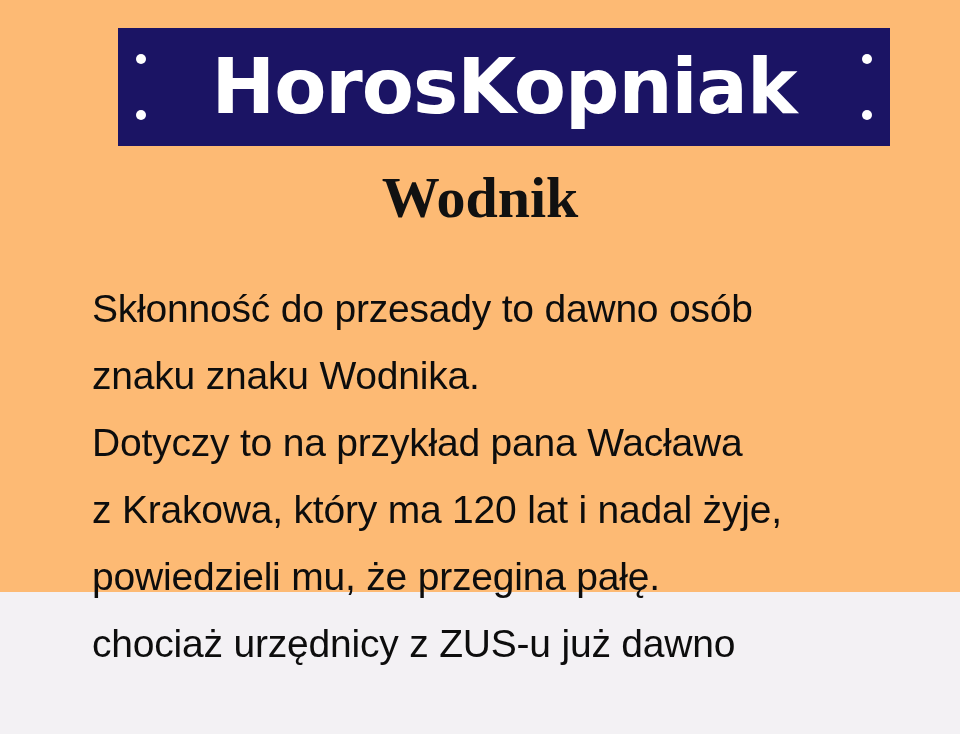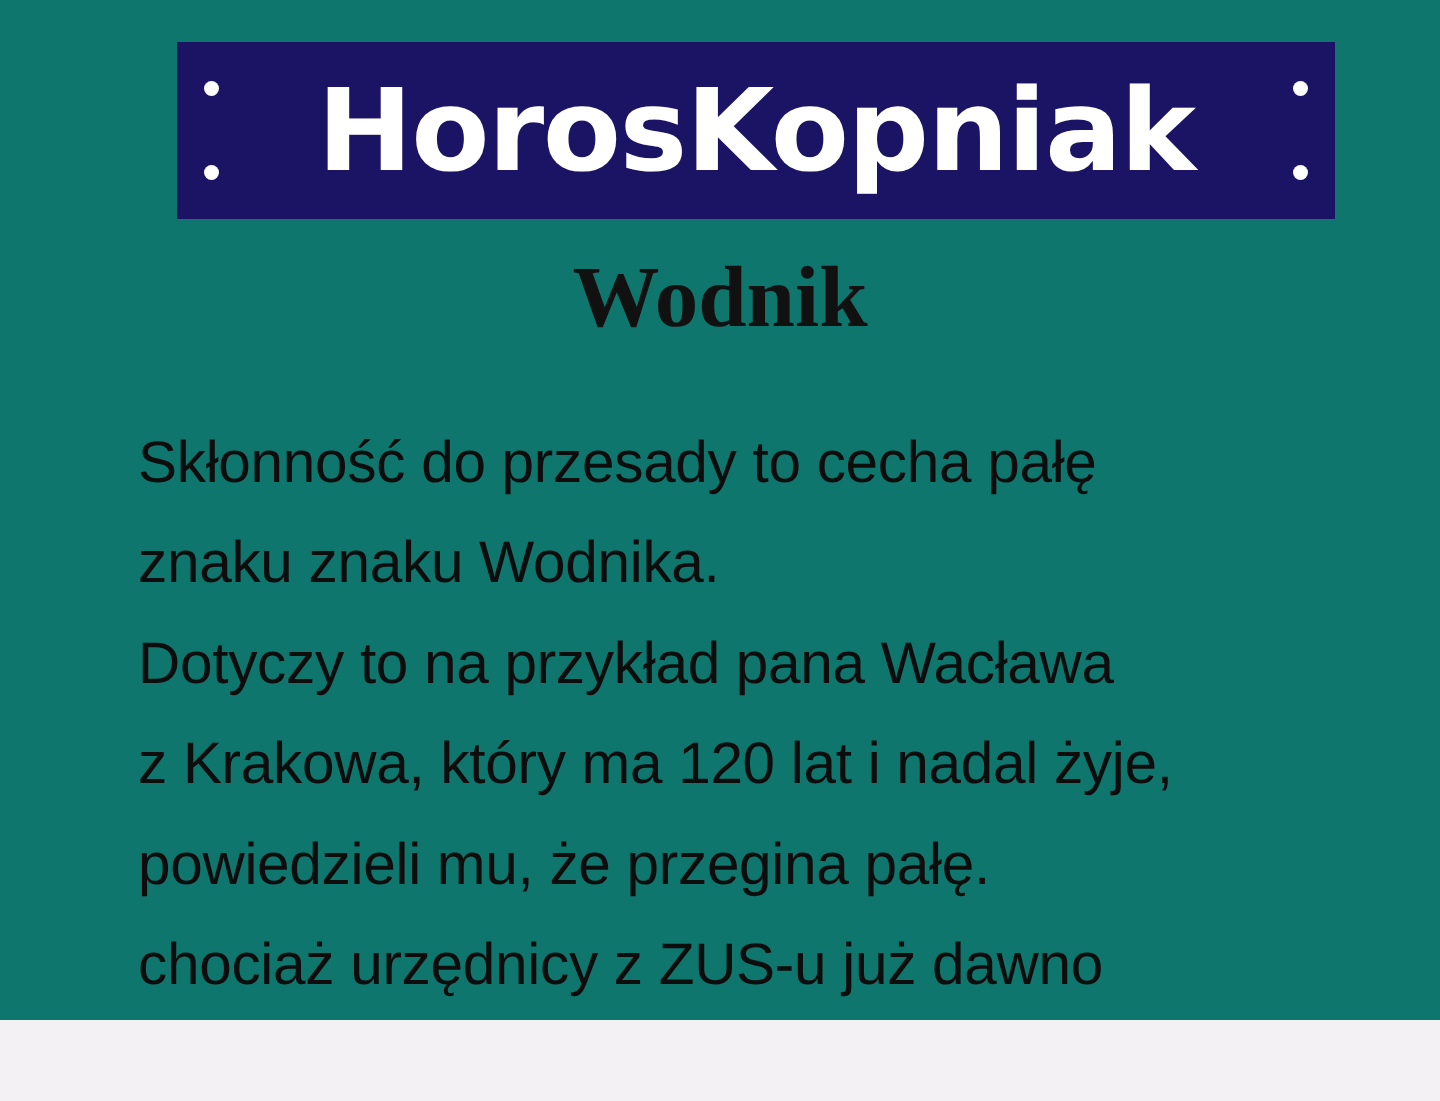--- a/index.html
+++ b/index.html
@@ -9,22 +9,22 @@
   body {
     width: 960px;
     height: 734px;
     background: #f3f1f4;
     font-family: "Liberation Sans", sans-serif;
     overflow: hidden;
   }
   .page {
     position: relative;
     width: 960px;
-    height: 680px;
-    background: #0f766e;
+    height: 592px;
+    background: #fdba74;
     box-sizing: border-box;
   }
   
   .banner {
     position: absolute;
     left: 118px;
     top: 28px;
     width: 772px;
     height: 118px;
     background: #1b1464;
@@ -104,21 +104,21 @@
     <div class="banner-title">HorosKopniak</div>
     <div class="dots right">
       <span class="dot"></span>
       <span class="dot"></span>
     </div>
   </div>
 
   <div class="sign-name">Wodnik</div>
 
   <div class="body-text">
-    <div class="body-line">Skłonność do przesady to cecha pałę</div>
+    <div class="body-line">Skłonność do przesady to dawno osób</div>
     <div class="body-line">znaku znaku Wodnika.</div>
     <div class="body-line">Dotyczy to na przykład pana Wacława</div>
     <div class="body-line">z Krakowa, który ma 120 lat i nadal żyje,</div>
     <div class="body-line">powiedzieli mu, że przegina pałę.</div>
     <div class="body-line">chociaż urzędnicy z ZUS-u już dawno</div>
   </div>
 
 </div>
 
 </body></html>

